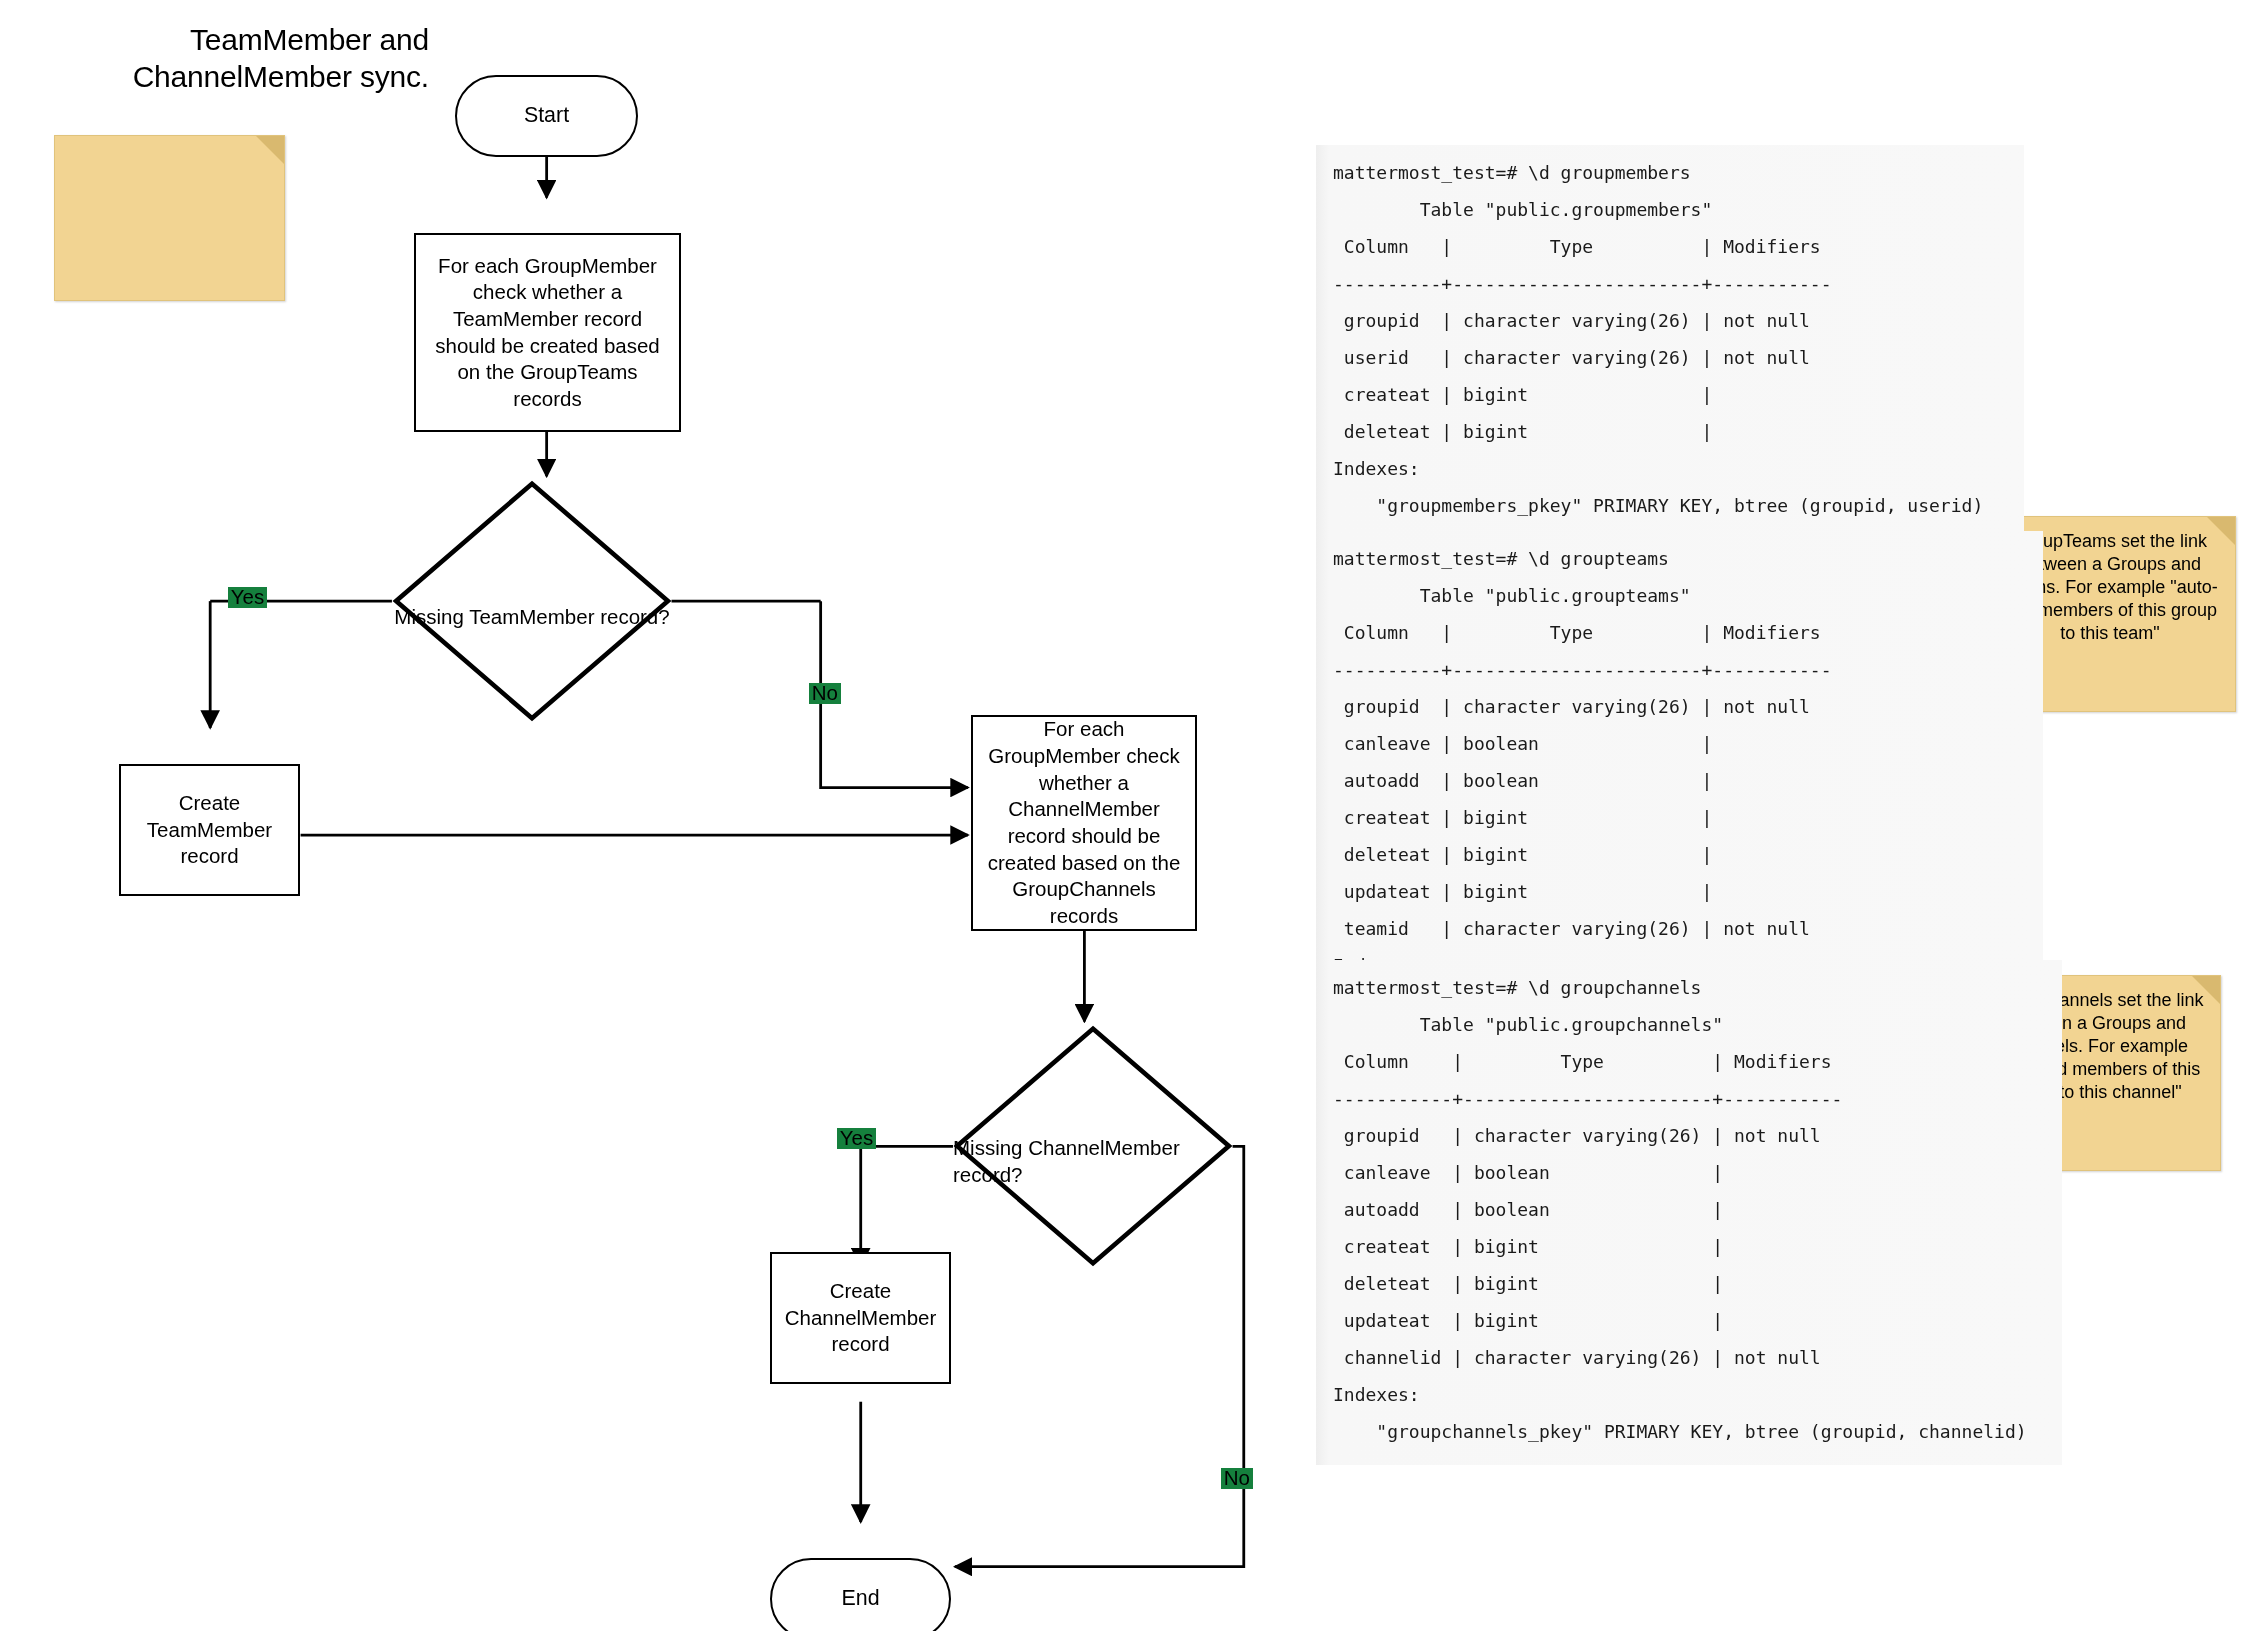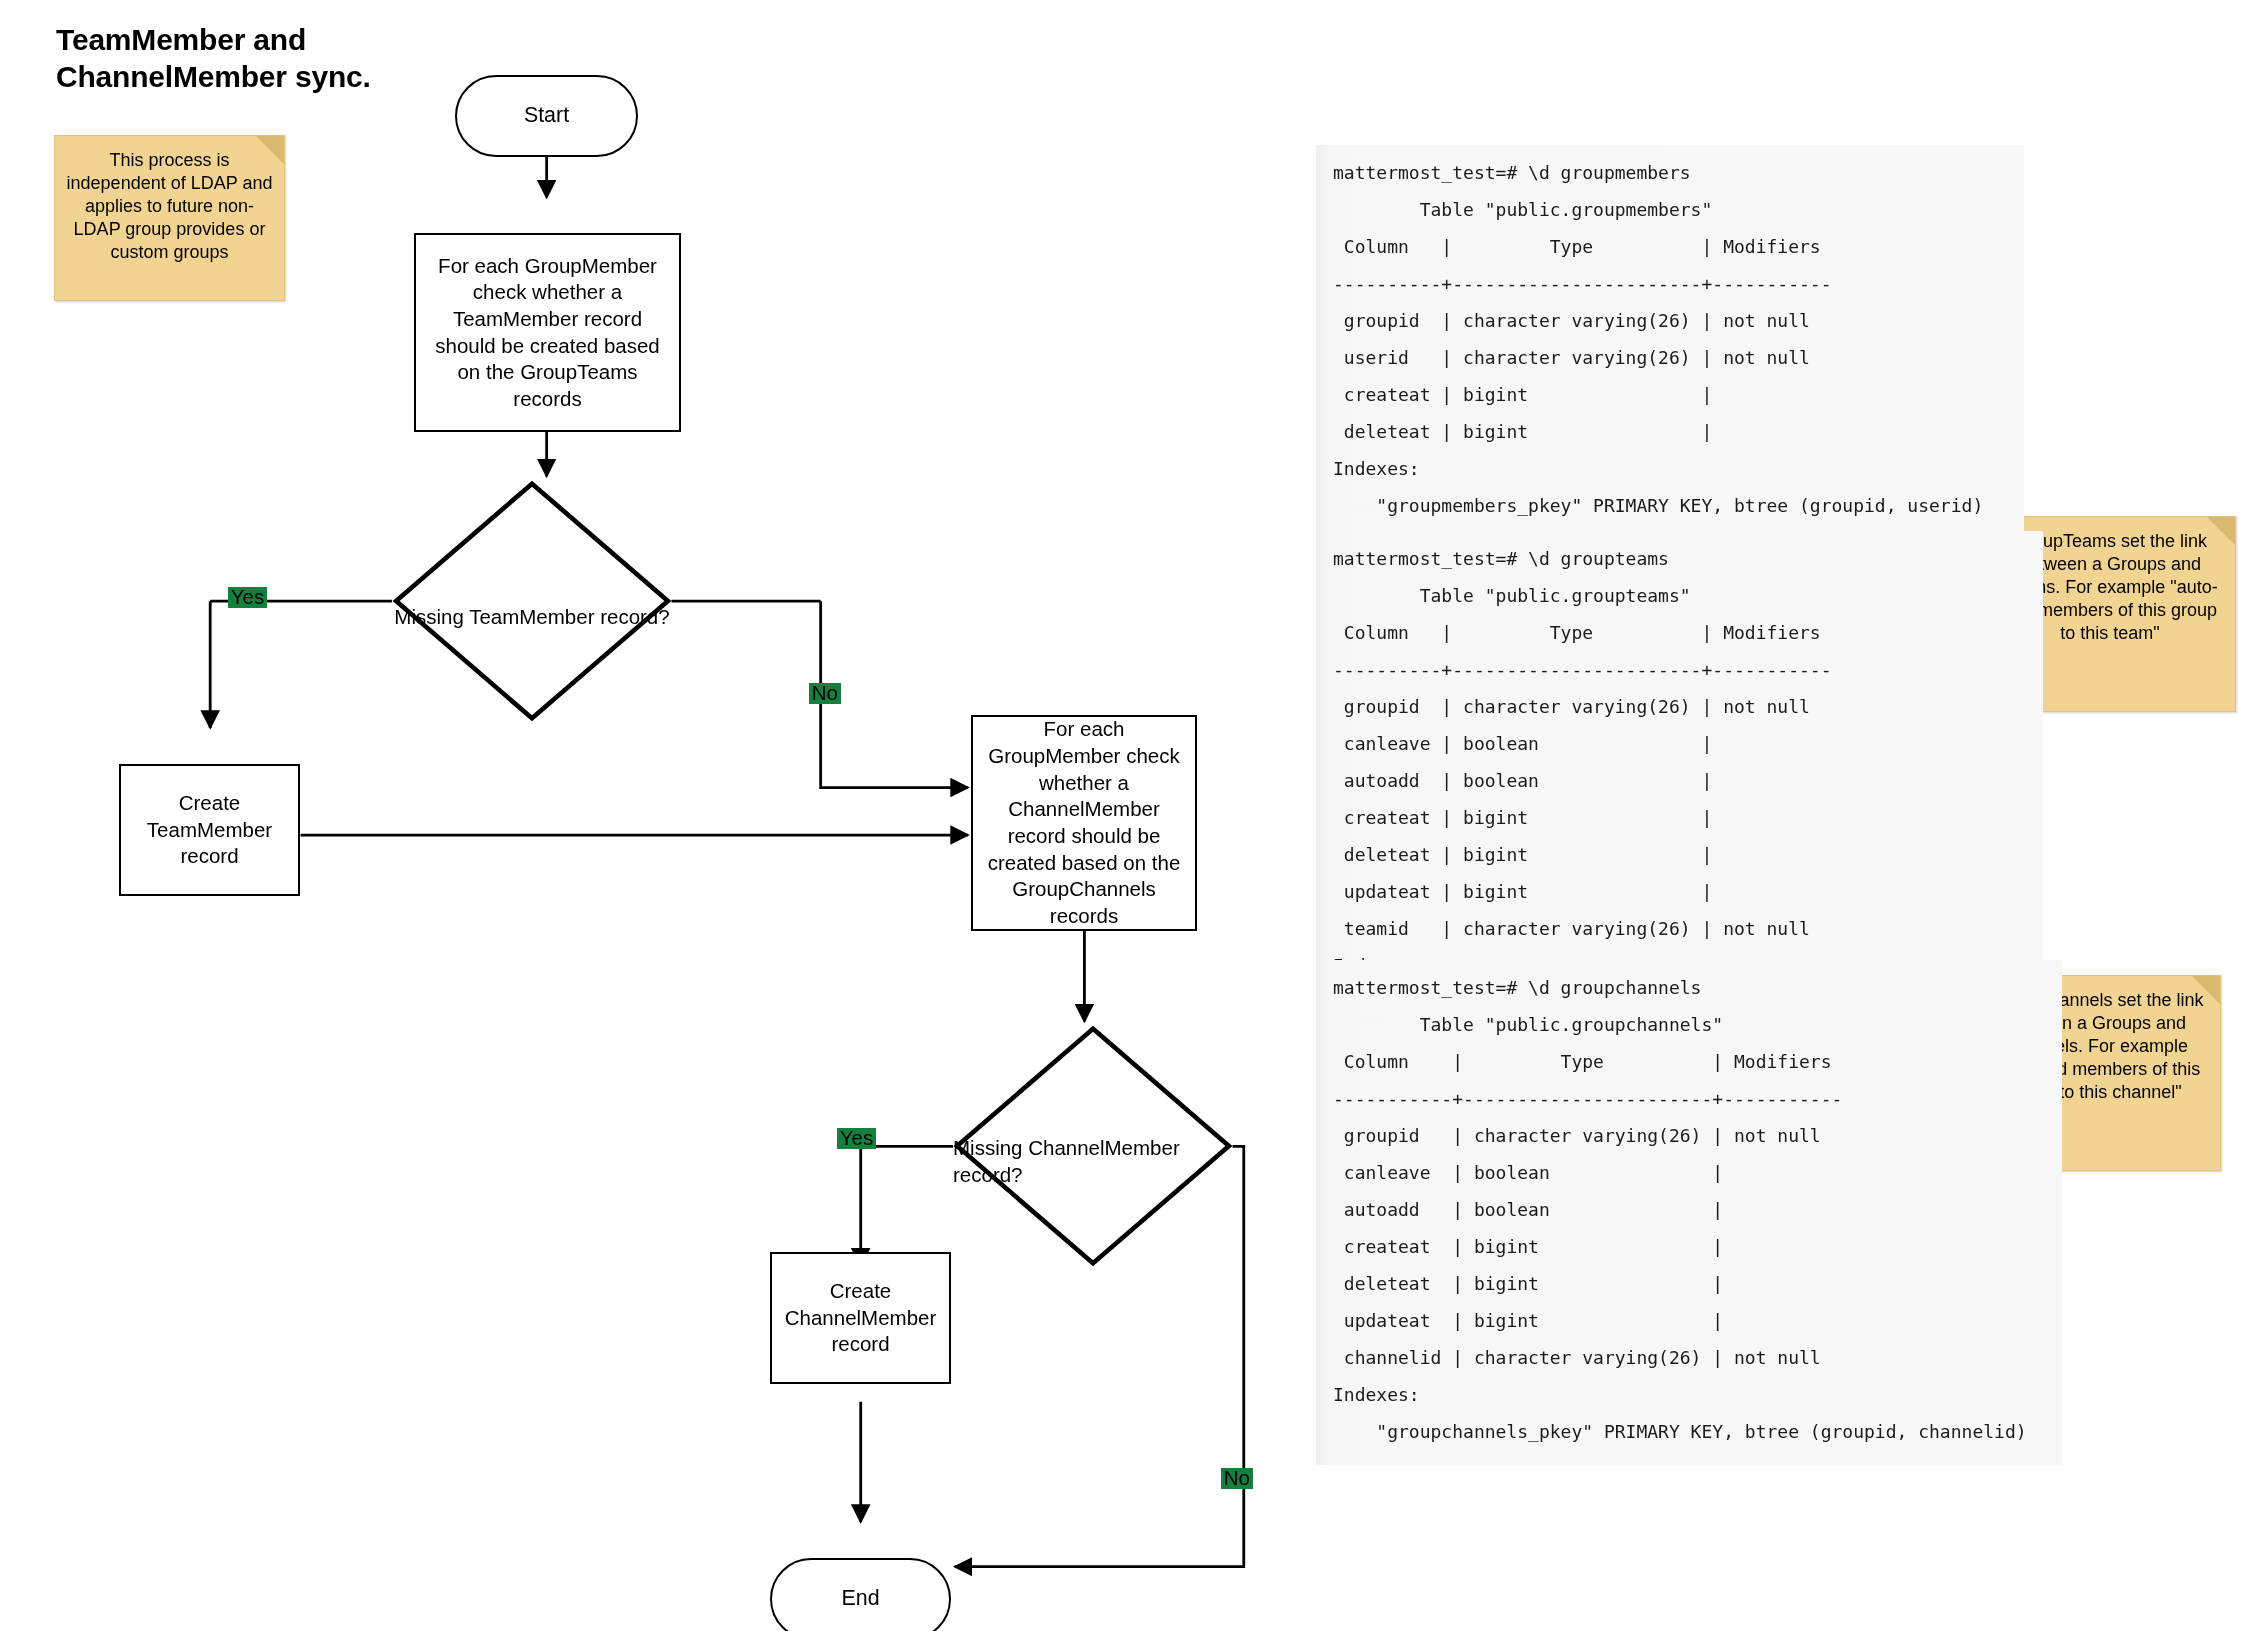--- a/index.html
+++ b/index.html
@@ -16,23 +16,23 @@
     font-family: "Liberation Sans", sans-serif;
     color: #000000;
   }
 
   
   #diagram-title {
     position: absolute;
     left: 56px;
     top: 20.5px;
     width: 373px;
-    text-align: left;
+    text-align: right;
     font-size: 30px;
-    font-weight: bold;
+    font-weight: normal;
     line-height: 1.25;
     letter-spacing: -0.2px;
     white-space: pre-line;
   }
 
   
   .sticky {
     position: absolute;
     background: #f2d492;
     color: #000;
@@ -214,21 +214,20 @@
 
 <div class="node terminator" id="node-end">End</div>
 
 <span class="edge-label" id="label-yes-1">Yes</span>
 <span class="edge-label" id="label-no-1">No</span>
 <span class="edge-label" id="label-yes-2">Yes</span>
 <span class="edge-label" id="label-no-2">No</span>
 
 <div class="sticky" id="sticky-ldap">
   <span class="fold"></span>
-  <span class="note-text">This process is independent of LDAP and applies to future non-LDAP group provides or custom groups</span>
 </div>
 
 <div class="sticky" id="sticky-groupteams">
   <span class="fold"></span>
   <span class="note-text">GroupTeams set the link between a Groups and Teams. For example "auto-add members of this group to this team"</span>
 </div>
 
 <div class="sticky" id="sticky-groupchan">
   <span class="fold"></span>
   <span class="note-text">GroupChannels set the link between a Groups and Channels. For example "auto-add members of this group to this channel"</span>

